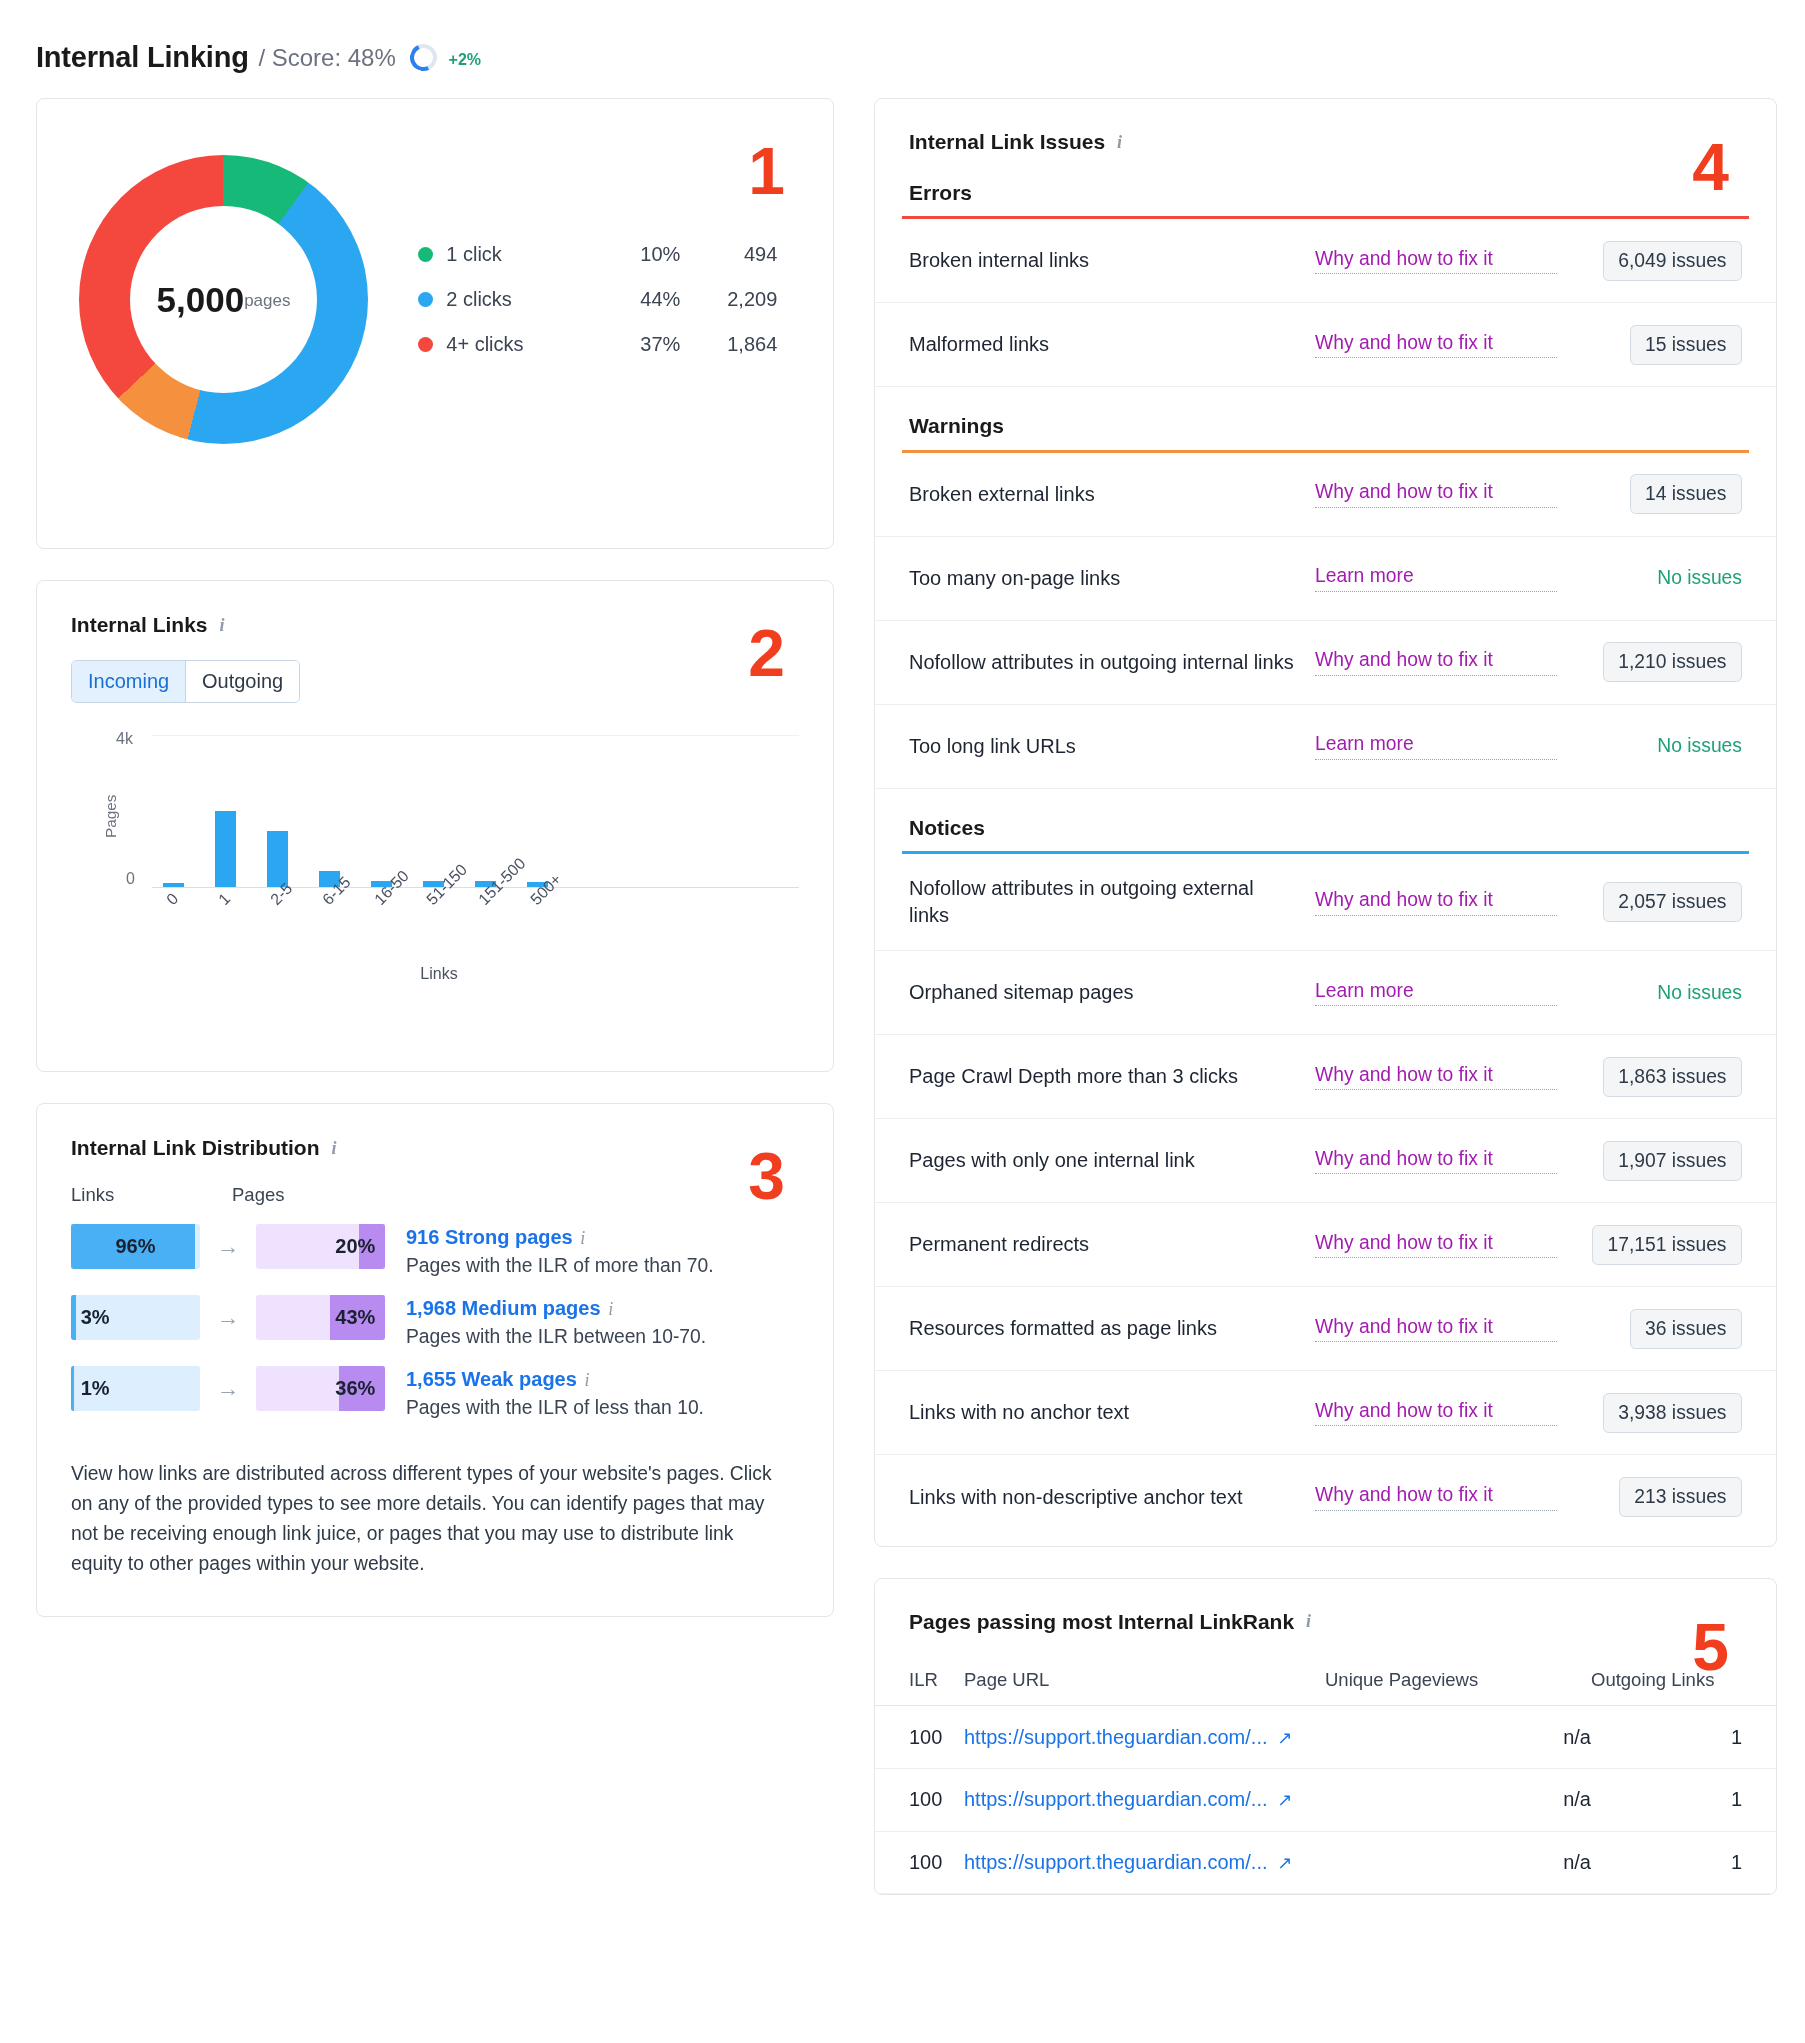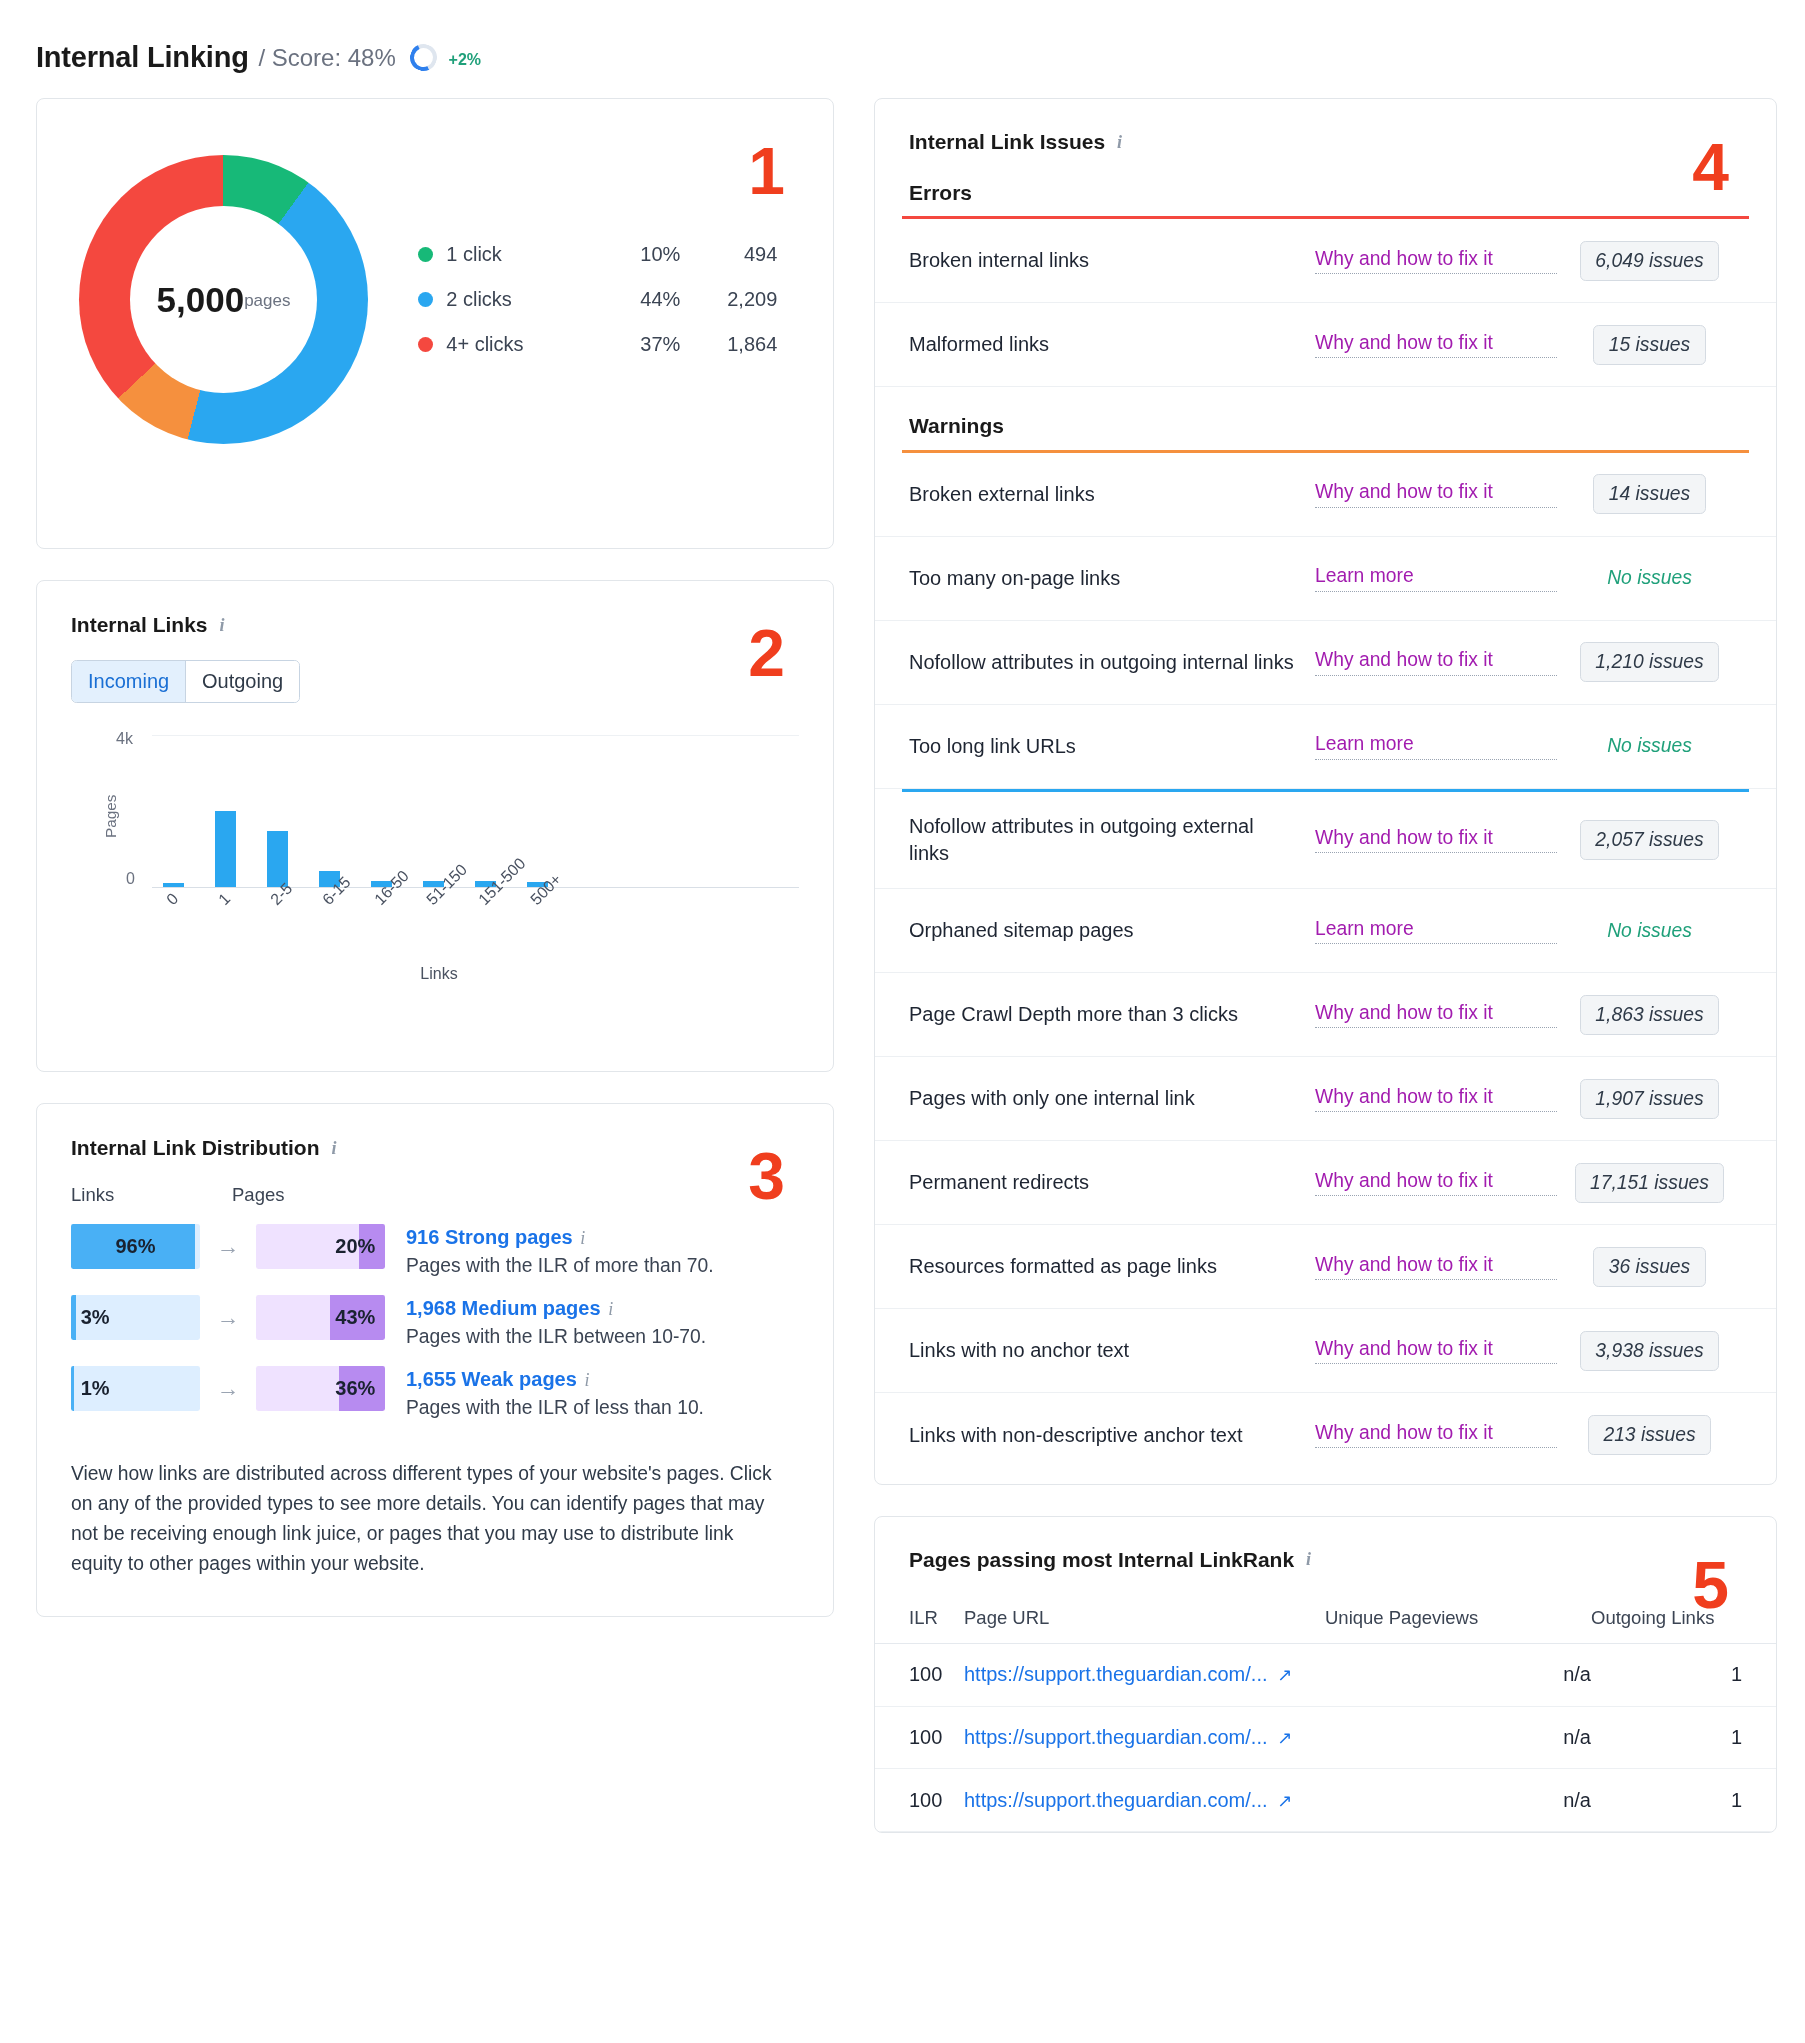--- a/index.html
+++ b/index.html
@@ -301,22 +301,21 @@
     font-size: 19.3px;
     color: #a21caf;
     text-decoration: none;
     border-bottom: 0.8px dotted #9aa4b2;
     padding-bottom: 3.2px;
     cursor: pointer;
   }
   .issue-count {
     width: 185px;
     display: flex;
-    justify-content: center;
-    font-style: italic;
+    justify-content: flex-end;
   }
   .pill {
     display: inline-block;
     border: 0.8px solid #d5dbe2;
     border-radius: 5.6px;
     background: #f3f5f7;
     padding: 8px 14.5px;
     font-size: 19.3px;
     color: #2f3a48;
     white-space: nowrap;
@@ -548,20 +547,21 @@
                 <span class="pill">1,210 issues</span>
               </div>
             </div>
             <div class="issue-row">
               <div class="issue-name">Too long link URLs</div>
               <a class="issue-link" href="#">Learn more</a>
               <div class="issue-count">
                 <span class="no-issues">No issues</span>
               </div>
             </div>
+            <div class="section-head">Notices</div>
             <div class="section-rule rule-notice"></div>
             <div class="issue-row">
               <div class="issue-name">Nofollow attributes in outgoing external links</div>
               <a class="issue-link" href="#">Why and how to fix it</a>
               <div class="issue-count">
                 <span class="pill">2,057 issues</span>
               </div>
             </div>
             <div class="issue-row">
               <div class="issue-name">Orphaned sitemap pages</div>

